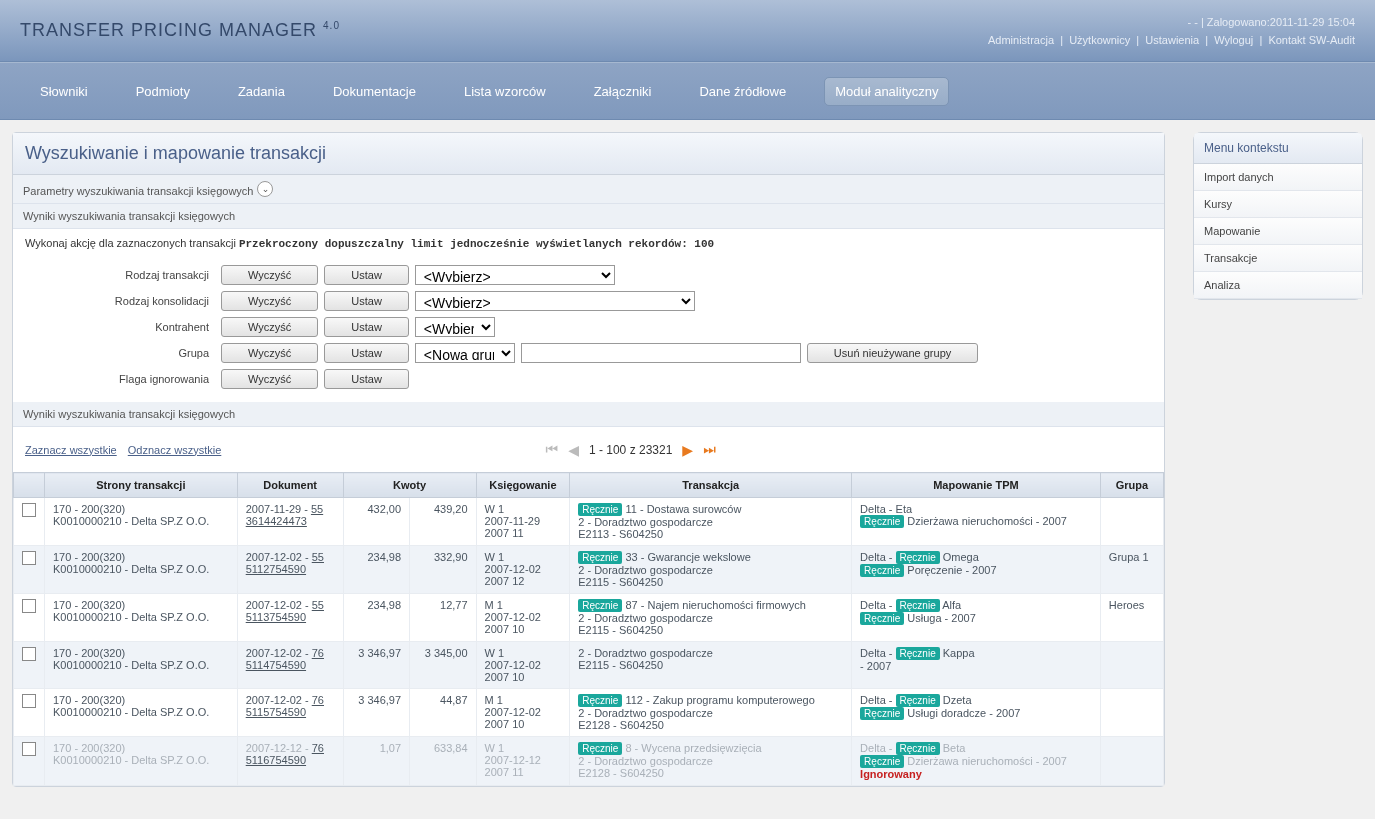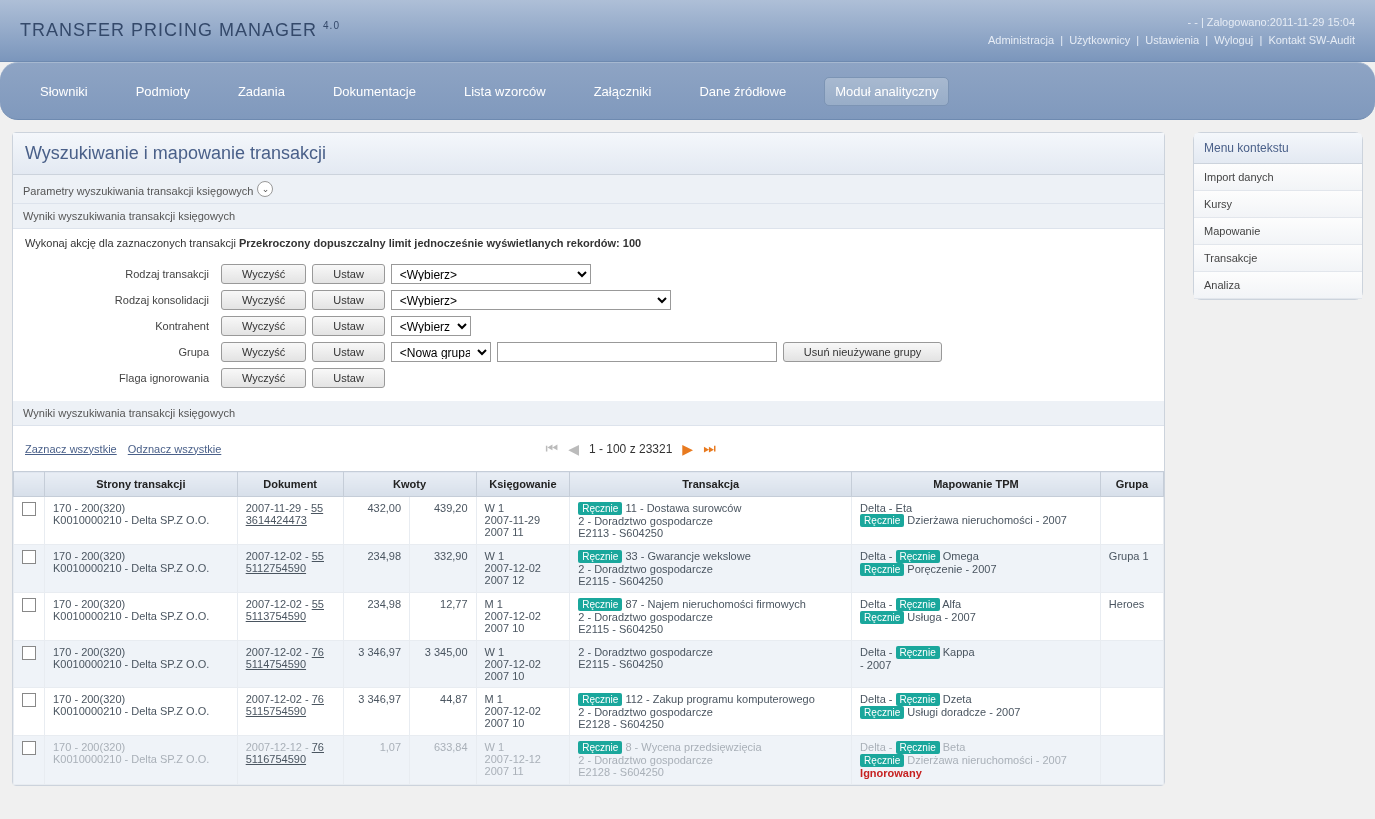--- a/index.html
+++ b/index.html
@@ -2,35 +2,35 @@
 <html><head>
 <meta charset="utf-8">
 <style>
 * { box-sizing: border-box; margin: 0; padding: 0; }
 body { font-family: Arial, Helvetica, sans-serif; font-size: 11px; color: #333; background: #f0f0f0; overflow-x:hidden;}
 .header-bar { background: linear-gradient(#aebfd7, #7b96bc); height: 62px; display:flex; justify-content:space-between; align-items:center; padding:0 20px; border-bottom:1px solid #6e8ab0;}
 .app-title { color:#34496a; font-size:18px; letter-spacing:1px;}
 .app-title sup { font-size:10px; vertical-align: super;}
 .top-right { text-align:right; color:#e6ecf5; font-size:11px; line-height:18px;}
 .top-right a { color:#e6ecf5; text-decoration:none;}
-.nav-bar { background: linear-gradient(#8ea4c4, #8099bd); height:58px; display:flex; align-items:center; padding:0 30px; gap:28px; border-top:1px solid #a6b8d0; border-bottom:1px solid #6e8ab0;border-radius:18px;}
+.nav-bar { background: linear-gradient(#8ea4c4, #8099bd); height:58px; display:flex; align-items:center; padding:0 30px; gap:28px; border-top:1px solid #a6b8d0; border-bottom:1px solid #6e8ab0;}
 .nav-bar a { color:#fff; text-decoration:none; font-size:13px; padding:6px 10px;}
 .nav-bar a.active { background: linear-gradient(#a8b9d0,#98adc8); border-radius:5px; border:1px solid #7c94b4;}
 .content { display:flex; padding:12px; gap:28px;}
 .main-panel { flex:1; border:1px solid #ccd3dc; border-radius:4px; background:#fff;}
 .panel-title { background: linear-gradient(#f4f7fb,#e3e9f2); padding:10px 12px; color:#4a6089; font-size:18px; border-bottom:1px solid #ccd3dc;}
 .section-bar { background:#edf1f6; padding:6px 10px; color:#555; border-bottom:1px solid #dde3ec; font-size:11px; display:flex; align-items:flex-end;}
 .expand-icon { display:inline-flex; width:16px; height:16px; border:1px solid #999; border-radius:50%; align-items:center; justify-content:center; margin-left:4px; font-size:9px; color:#555; background:#fff;}
 .action-bar { padding:8px 12px; background:#fff;}
-.action-bar strong { font-weight:bold;}
+.action-bar strong { font-weight:bold;font-family:Liberation Mono, monospace;}
 .form-rows { padding:4px 0 10px 0;}
 .form-row { display:flex; align-items:center; padding:3px 12px; gap:6px;}
 .form-row label { width:190px; text-align:right; color:#444; padding-right:6px;}
-.btn { background: linear-gradient(#f8f8f8,#e3e3e3); border:1px solid #999; border-radius:3px; padding:3px 20px; font-size:11px; cursor:pointer; color:#333;}
-.select { border:1px solid #999; padding:2px 4px; background:#fff; font-size:12px; height:20px;}
+.btn { background: linear-gradient(#f8f8f8,#e3e3e3); border:1px solid #999; border-radius:3px; padding:3px 26px; font-size:11px; cursor:pointer; color:#333;}
+.select { border:1px solid #999; padding:2px 4px; background:#fff; font-size:14px; height:20px;text-decoration:underline;}
 .select.w200{width:200px;} .select.w280{width:280px;} .select.w80{width:80px;} .select.w100{width:100px;}
 input.txt { border:1px solid #999; height:20px; width:280px; padding:2px 4px; font-size:11px;}
 .results-header { display:flex; align-items:center; justify-content:space-between; padding:14px 12px;}
 .results-header .links a { color:#4a6089; text-decoration:underline; margin-right:8px;}
 .pager { display:flex; align-items:center; gap:10px; font-size:12px; color:#333;}
 .pager .arrow { color:#e87a1f; font-size:14px; cursor:pointer;}
 .pager .arrow.dis { color:#bbb; cursor:default;}
 table.data { width:100%; border-collapse:collapse; font-size:11px;}
 table.data th { background: linear-gradient(#e9eef5,#d7dfea); border:1px solid #c5cdd8; padding:6px 8px; color:#222; font-weight:bold;}
 table.data td { border:1px solid #e8ecf1; padding:5px 8px; vertical-align:top; color:#4a5560;}

